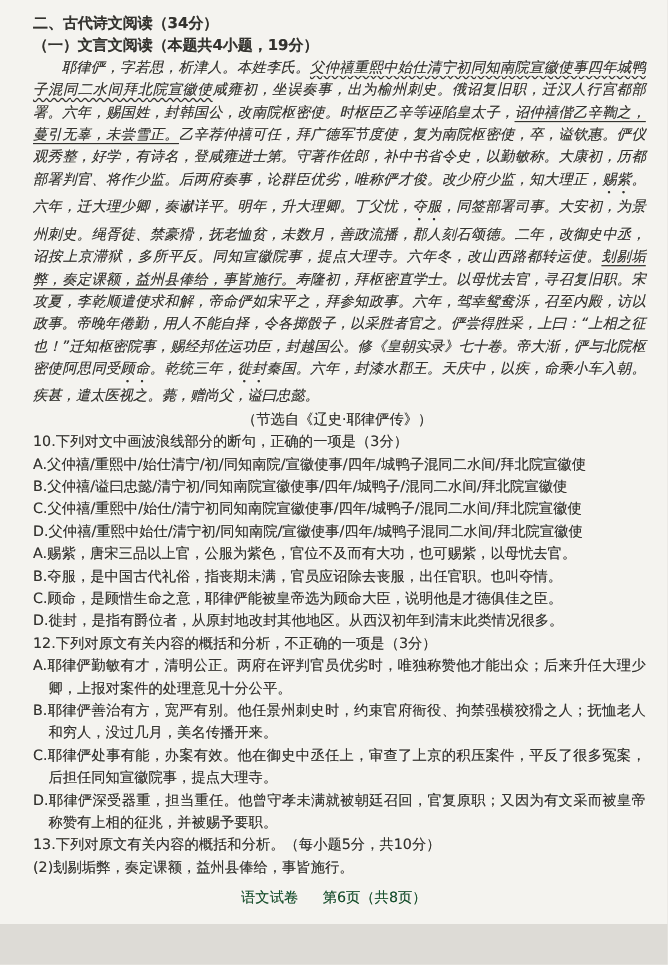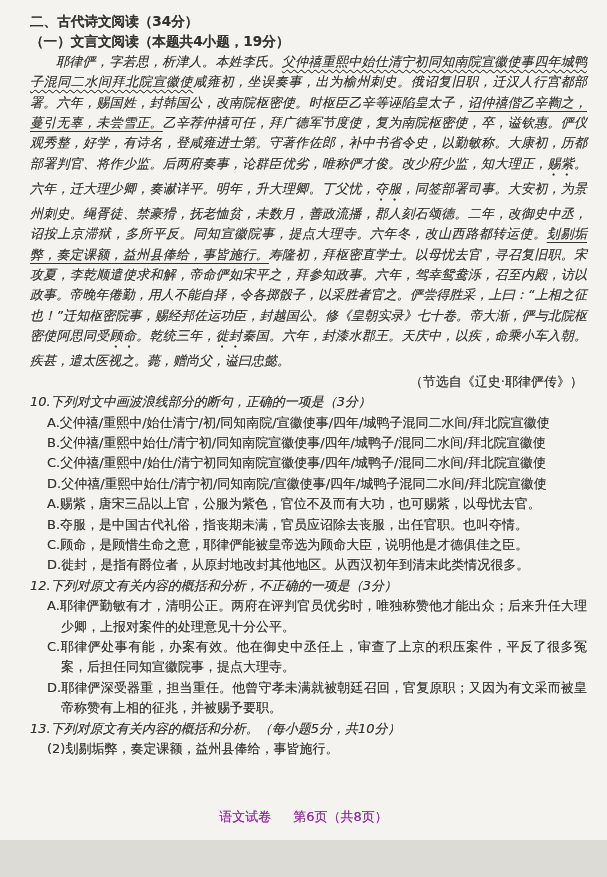--- a/index.html
+++ b/index.html
@@ -18,62 +18,63 @@
     text-decoration-thickness:1px; text-underline-offset:3px;
   }
   .uline {
     text-decoration-line:underline; text-decoration-style:solid;
     text-decoration-thickness:1px; text-underline-offset:4px;
   }
   .dots {
     -webkit-text-emphasis:filled dot; -webkit-text-emphasis-position:under right;
     text-emphasis:filled dot; text-emphasis-position:under right;
   }
-  .attribution { text-align:right; padding-right:4px; }
-  .stem { text-align:justify;font-style:italic; }
+  .attribution { text-align:center; padding-right:4px; }
+  .stem { text-align:justify; }
   .option {
-    margin-left:17px; padding-left:14px; text-indent:-14px; text-align:justify;
+    padding-left:14px; text-indent:-14px; text-align:justify;
   }
   .footer {
     position:absolute; left:0; right:0; bottom:13px;
-    text-align:center; font-size:13px; color:#a21caf;
+    text-align:center; font-size:13px; color:#14532d;
   }
   .footer span { margin:0 9px; }
 </style>
 </head>
 <body>
 
 <div class="page">
   <div class="content">
 
     <div class="heading">二、古代诗文阅读（34分）</div>
     <div class="heading">（一）文言文阅读（本题共4小题，19分）</div>
 
     <p class="passage"><span>耶律俨，字若思，析津人。本姓李氏。</span><span class="wavy">父仲禧重熙中始仕清宁初同知南院宣徽使事四年城鸭子混同二水间拜北院宣徽使</span><span>咸雍初，坐误奏事，出为榆州刺史。俄诏复旧职，迁汉人行宫都部署。六年，赐国姓，封韩国公，改南院枢密使。时枢臣乙辛等诬陷皇太子，</span><span class="uline">诏仲禧偕乙辛鞫之，蔓引无辜，未尝雪正。</span><span>乙辛荐仲禧可任，拜广德军节度使，复为南院枢密使，卒，谥钦惠。俨仪观秀整，好学，有诗名，登咸雍进士第。守著作佐郎，补中书省令史，以勤敏称。大康初，历都部署判官、将作少监。后两府奏事，论群臣优劣，唯称俨才俊。改少府少监，知大理正，</span><span class="dots">赐紫</span><span>。六年，迁大理少卿，奏谳详平。明年，升大理卿。丁父忧，</span><span class="dots">夺服</span><span>，同签部署司事。大安初，为景州刺史。绳胥徒、禁豪猾，抚老恤贫，未数月，善政流播，郡人刻石颂德。二年，改御史中丞，诏按上京滞狱，多所平反。同知宣徽院事，提点大理寺。六年冬，改山西路都转运使。</span><span class="uline">刬剔垢弊，奏定课额，益州县俸给，事皆施行。</span><span>寿隆初，拜枢密直学士。以母忧去官，寻召复旧职。宋攻夏，李乾顺遣使求和解，帝命俨如宋平之，拜参知政事。六年，驾幸鸳鸯泺，召至内殿，访以政事。帝晚年倦勤，用人不能自择，令各掷骰子，以采胜者官之。俨尝得胜采，上曰：“上相之征也！”迁知枢密院事，赐经邦佐运功臣，封越国公。修《皇朝实录》七十卷。帝大渐，俨与北院枢密使阿思同受</span><span class="dots">顾命</span><span>。乾统三年，</span><span class="dots">徙封</span><span>秦国。六年，封漆水郡王。天庆中，以疾，命乘小车入朝。疾甚，遣太医视之。薨，赠尚父，谥曰忠懿。</span></p>
 
     <div class="attribution">（节选自《辽史·耶律俨传》）</div>
 
     <div>
       <div class="stem"><span>10.</span><span>下列对文中画波浪线部分的断句，正确的一项是（3分）</span></div>
       <div class="option"><span>A.</span><span>父仲禧/重熙中/始仕清宁/初/同知南院/宣徽使事/四年/城鸭子混同二水间/拜北院宣徽使</span></div>
-      <div class="option"><span>B.</span><span>父仲禧/重熙中始仕/清宁初/同知南院宣徽使事/四年/城鸭子/混同二水间/拜北院宣徽使</span></div>
+      <div class="option"><span>B.</span><span>父仲禧/谥曰忠懿/清宁初/同知南院宣徽使事/四年/城鸭子/混同二水间/拜北院宣徽使</span></div>
       <div class="option"><span>C.</span><span>父仲禧/重熙中/始仕/清宁初同知南院宣徽使事/四年/城鸭子/混同二水间/拜北院宣徽使</span></div>
       <div class="option"><span>D.</span><span>父仲禧/重熙中始仕/清宁初/同知南院/宣徽使事/四年/城鸭子混同二水间/拜北院宣徽使</span></div>
     </div>
 
     <div>
       <div class="option"><span>A.</span><span>赐紫，唐宋三品以上官，公服为紫色，官位不及而有大功，也可赐紫，以母忧去官。</span></div>
       <div class="option"><span>B.</span><span>夺服，是中国古代礼俗，指丧期未满，官员应诏除去丧服，出任官职。也叫夺情。</span></div>
       <div class="option"><span>C.</span><span>顾命，是顾惜生命之意，耶律俨能被皇帝选为顾命大臣，说明他是才德俱佳之臣。</span></div>
       <div class="option"><span>D.</span><span>徙封，是指有爵位者，从原封地改封其他地区。从西汉初年到清末此类情况很多。</span></div>
     </div>
 
     <div>
       <div class="stem"><span>12.</span><span>下列对原文有关内容的概括和分析，不正确的一项是（3分）</span></div>
       <div class="option"><span>A.</span><span>耶律俨勤敏有才，清明公正。两府在评判官员优劣时，唯独称赞他才能出众；后来升任大理少卿，上报对案件的处理意见十分公平。</span></div>
+      <div class="option"><span>B.</span><span>耶律俨善治有方，宽严有别。他任景州刺史时，约束官府衙役、拘禁强横狡猾之人；抚恤老人和穷人，没过几月，美名传播开来。</span></div>
       <div class="option"><span>C.</span><span>耶律俨处事有能，办案有效。他在御史中丞任上，审查了上京的积压案件，平反了很多冤案，后担任同知宣徽院事，提点大理寺。</span></div>
       <div class="option"><span>D.</span><span>耶律俨深受器重，担当重任。他曾守孝未满就被朝廷召回，官复原职；又因为有文采而被皇帝称赞有上相的征兆，并被赐予要职。</span></div>
     </div>
 
     <div>
       <div class="stem"><span>13.</span><span>下列对原文有关内容的概括和分析。（每小题5分，共10分）</span></div>
       <div class="option"><span>(2)</span><span>刬剔垢弊，奏定课额，益州县俸给，事皆施行。</span></div>
     </div>
 
   </div>

